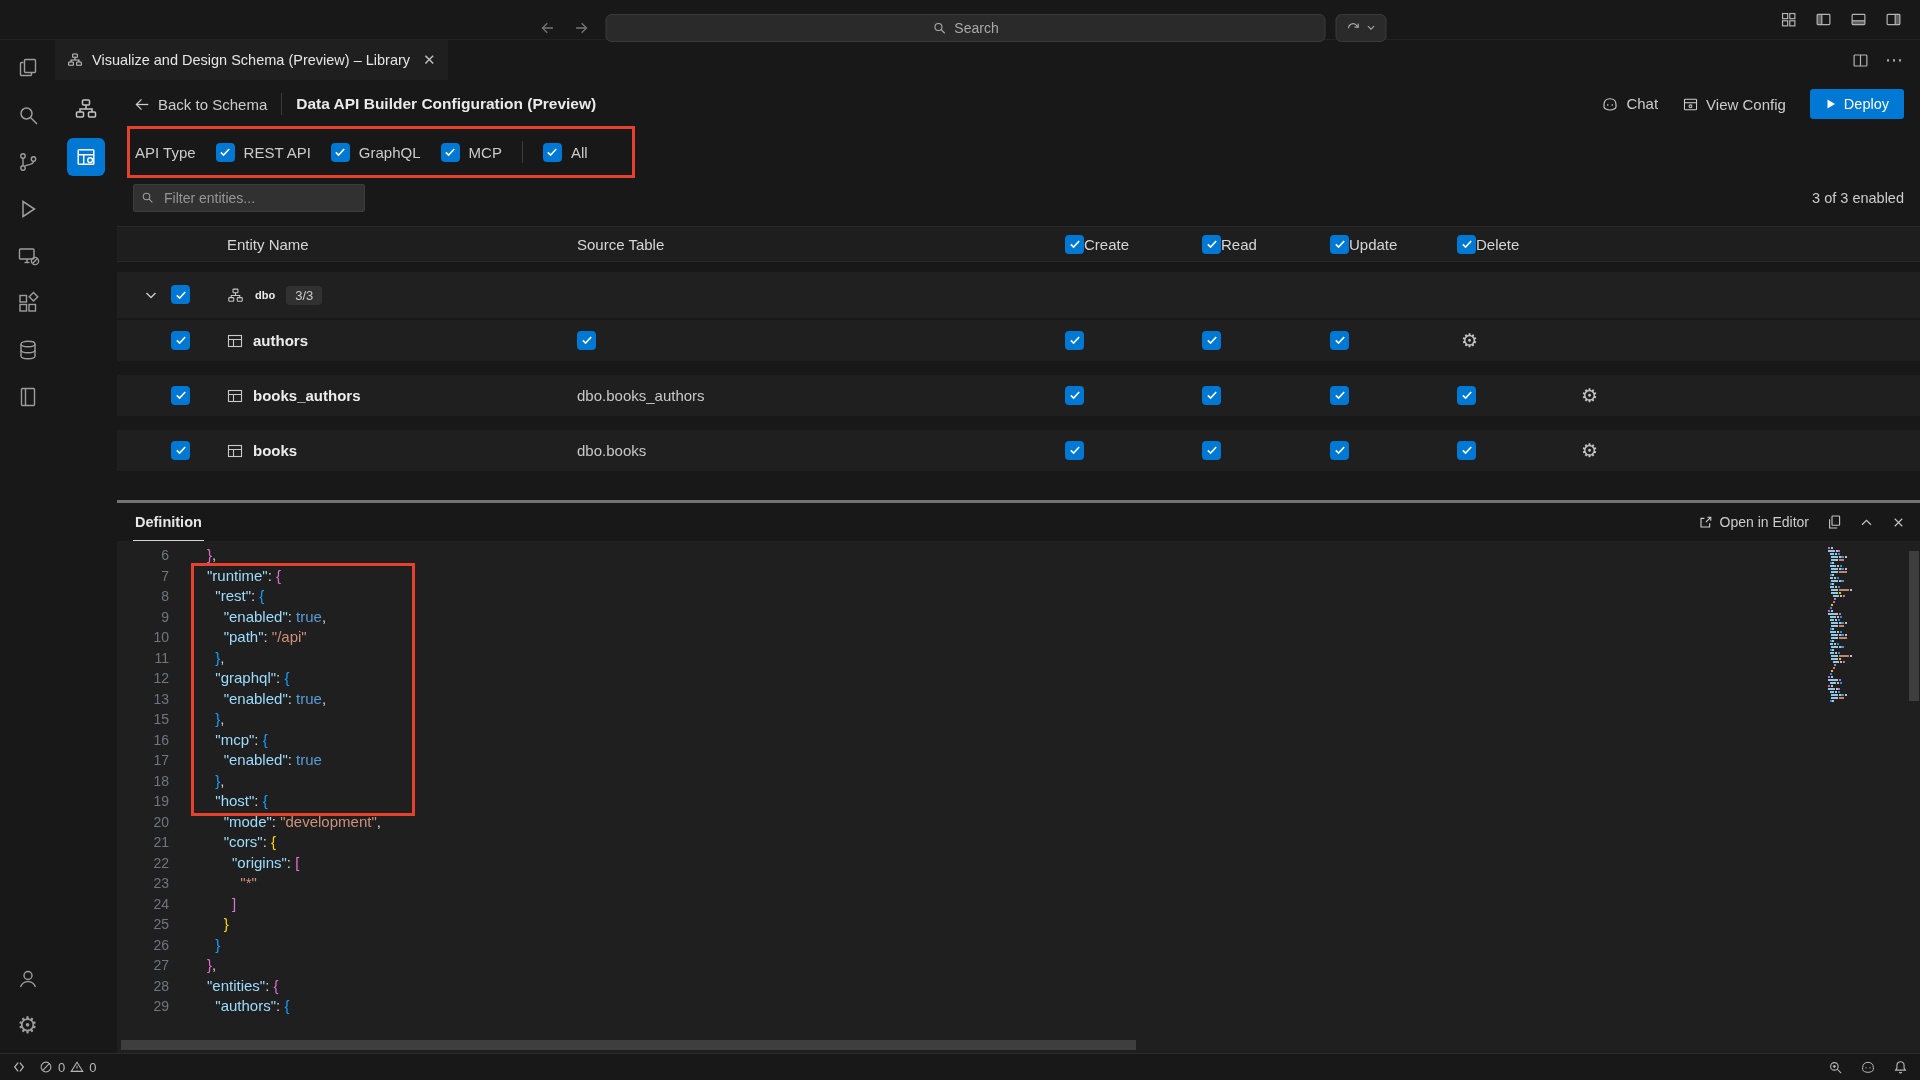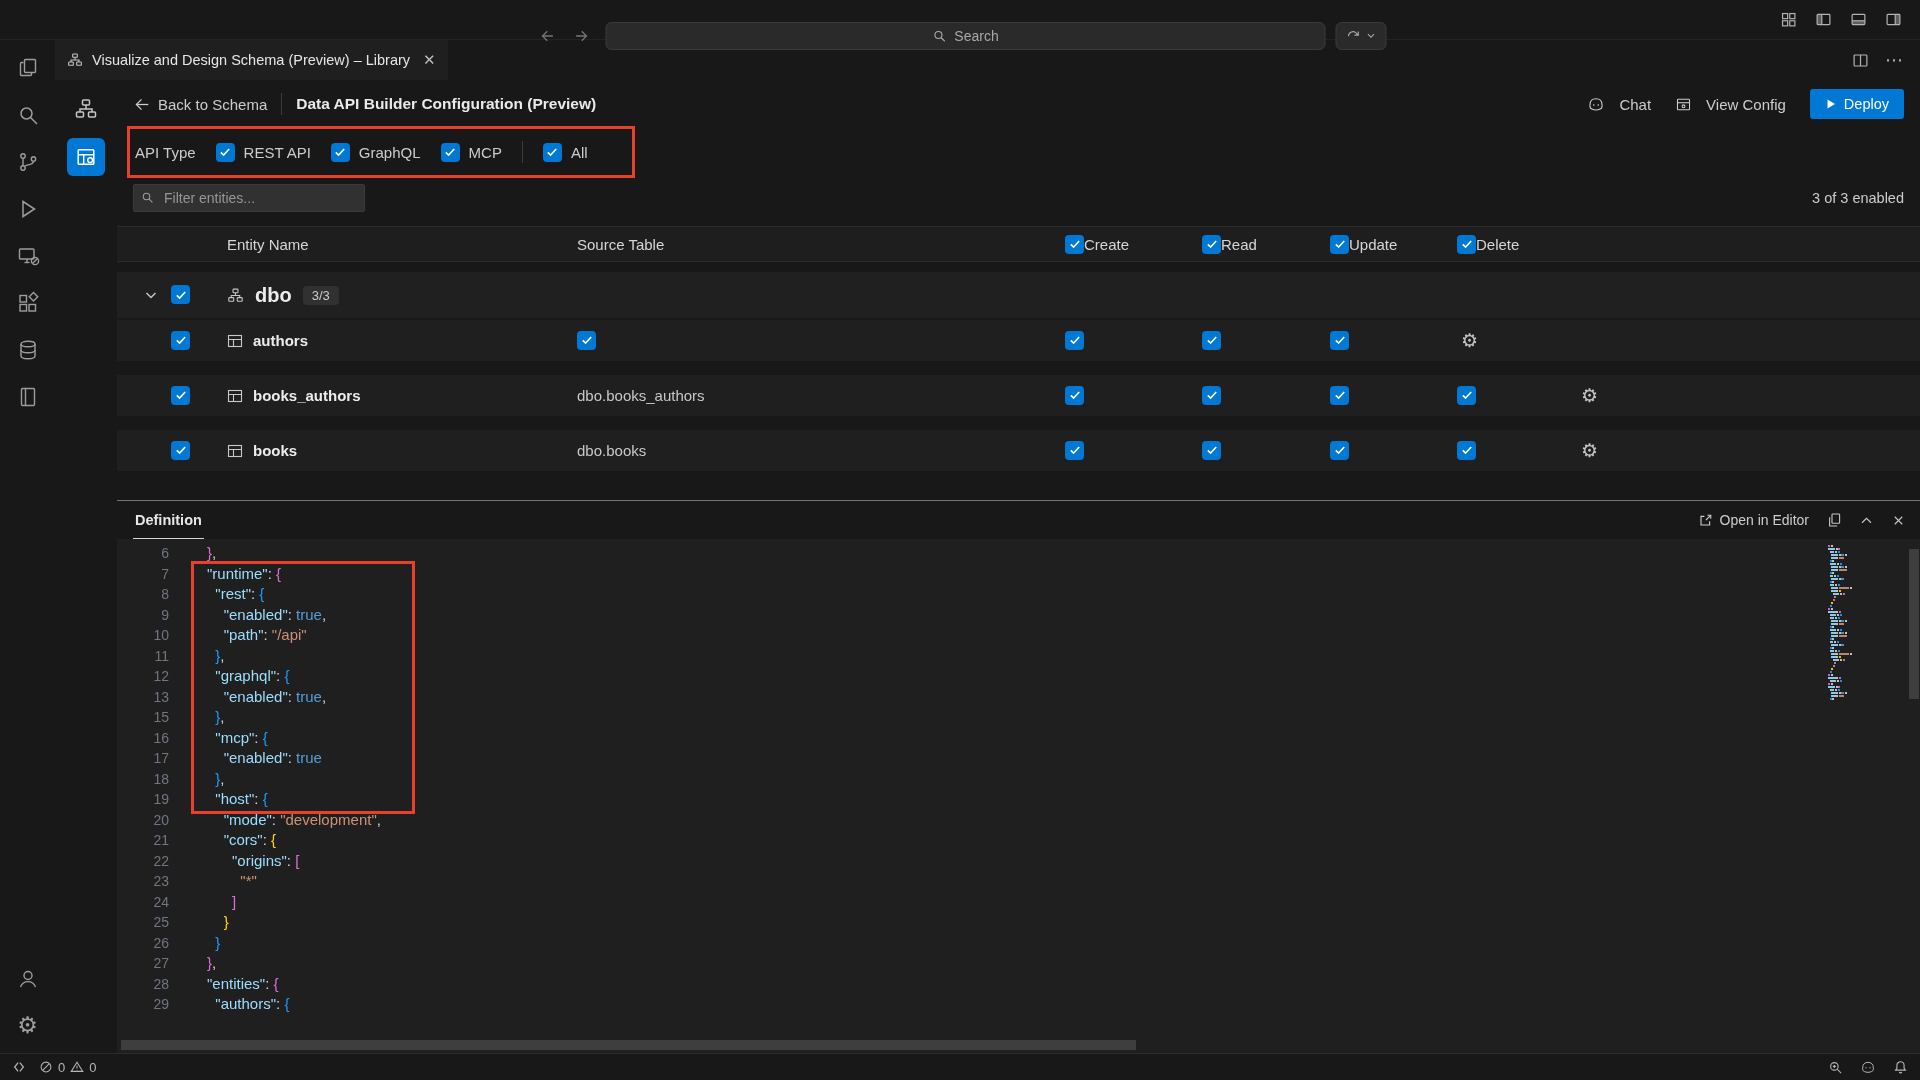--- a/index.html
+++ b/index.html
@@ -3,21 +3,21 @@
 <meta charset="utf-8">
 <title>Data API Builder Configuration</title>
 <style>
   *{margin:0;padding:0;box-sizing:border-box;font-family:"Liberation Sans",sans-serif}
   html,body{width:1920px;height:1080px;background:#181818;color:#ccc;overflow:hidden;font-size:15px}
   svg{display:block}
   .app{display:flex;flex-direction:column;height:100%}
 
   
   .titlebar{flex:0 0 40px;display:flex;align-items:center;position:relative;background:#181818;border-bottom:1px solid #232323}
-  .tb-center{position:absolute;left:50%;top:16px;height:100%;transform:translateX(-50%);display:flex;align-items:center;gap:10px}
+  .tb-center{position:absolute;left:50%;top:8px;height:100%;transform:translateX(-50%);display:flex;align-items:center;gap:10px}
   .nav-arrow{width:26px;height:26px;display:flex;align-items:center;justify-content:center;color:#767676}
   .cmd-center{width:720px;height:28px;background:#2a2a2a;border:1px solid #3a3a3a;border-radius:6px;display:flex;align-items:center;justify-content:center;gap:8px;color:#a9a9a9;font-size:14px}
   .mode-btn{height:28px;padding:0 9px;background:#2a2a2a;border:1px solid #3a3a3a;border-radius:6px;display:flex;align-items:center;gap:5px;color:#a9a9a9}
   .tb-right{margin-left:auto;display:flex;align-items:center;gap:18px;padding-right:18px;color:#b3b3b3}
 
   
   .main-row{flex:1;display:flex;min-height:0}
   .activitybar{flex:0 0 55px;display:flex;flex-direction:column;align-items:center;padding-top:4px;background:#181818}
   .ab-item{width:55px;height:47px;display:flex;align-items:center;justify-content:center;color:#9d9d9d}
   .ab-bottom{margin-top:auto;display:flex;flex-direction:column;align-items:center;padding-bottom:4px}
@@ -35,21 +35,21 @@
   .ss-item.active{background:#0078d4;color:#fff}
 
   .main{flex:1;display:flex;flex-direction:column;min-width:0;position:relative;background:#181818}
 
   
   .cfg-toolbar{height:48px;display:flex;align-items:center;padding:0 16px;gap:14px}
   .back-link{display:flex;align-items:center;gap:8px;color:#ccc}
   .vdiv{width:1px;height:22px;background:#3c3c3c;display:inline-block}
   .cfg-title{font-weight:700;color:#eaeaea;font-size:15.5px}
   .cfg-actions{margin-left:auto;display:flex;align-items:center;gap:24px}
-  .action-link{display:flex;align-items:center;gap:14px;color:#ccc}
+  .action-link{display:flex;align-items:flex-start;gap:7px;color:#ccc}
   .deploy-btn{display:flex;align-items:center;gap:7px;background:#0078d4;color:#fff;border:none;border-radius:3px;height:30px;padding:0 15px;font-size:14.5px;cursor:pointer}
 
   
   .api-row{height:48px;display:flex;align-items:center;gap:20px;padding:0 16px 0 18px}
   .api-opt{display:flex;align-items:center;gap:9px;color:#ccc}
   .api-annotation{position:absolute;left:10px;top:46px;width:508px;height:52px;border:3px solid #e5412d;pointer-events:none;z-index:4}
 
   
   .filter-row{height:44px;display:flex;align-items:center;padding:0 16px}
   .filter-box{position:relative;width:232px}
@@ -59,35 +59,35 @@
   .enabled-status{margin-left:auto;color:#ccc;font-size:14.5px}
 
   
   .t-grid{display:grid;grid-template-columns:36px 48px 360px 488px 137px 128px 127px 120px 1fr;align-items:center;padding-left:16px}
   .t-head{height:36px;background:#1e1e1e;border-top:1px solid #2a2a2a;border-bottom:1px solid #2a2a2a;margin-top:6px;color:#d6d6d6}
   .th-name{padding-left:10px}
   .op-head{display:flex;align-items:center;gap:0}
   .group-row{height:46px;background:#202020;margin-top:10px}
   .chev-cell{display:flex;justify-content:center;color:#c5c5c5}
   .group-name{display:flex;align-items:center;gap:11px;padding-left:10px;grid-column:3 / span 7}
-  .g-name{font-weight:700;color:#ececec;font-size:20px}
+  .g-name{font-weight:700;color:#ececec;font-size:11px}
   .badge{background:#313131;border-radius:4px;padding:2px 9px;font-size:13px;color:#ccc}
   .rows{margin-top:2px;display:flex;flex-direction:column;gap:14px}
   .t-row{height:41px;background:#1f1f1f}
   .cell-name{display:flex;align-items:center;gap:10px;padding-left:10px}
   .ename{font-weight:700;color:#ececec}
   .cell-src{color:#c8c8c8}
   .cell-gear{padding-left:4px}
   .gear{font-size:19px;line-height:1;color:#c5c5c5}
   .pl2{padding-left:2px}
   .cb{width:19px;height:19px;border-radius:4px;background:#0078d4;display:inline-flex;align-items:center;justify-content:center;flex:0 0 19px}
   .cb:not(.on){background:transparent;border:1px solid #6b6b6b}
 
   
-  .def{height:553px;margin-top:auto;border-top:1px solid #737373;display:flex;flex-direction:column;background:#181818}
+  .def{height:553px;margin-top:auto;border-top:3px solid #737373;display:flex;flex-direction:column;background:#181818}
   .def-head{flex:0 0 38px;display:flex;align-items:stretch;padding:0 14px 0 16px}
   .def-title{display:flex;align-items:center;color:#e7e7e7;font-weight:600;font-size:14.5px;border-bottom:1px solid #d4d4d4;padding:0 2px}
   .def-actions{margin-left:auto;display:flex;align-items:center;gap:17px;color:#c5c5c5}
   .open-editor{display:flex;align-items:center;gap:7px;font-size:14px;color:#ccc}
   .code{flex:1;position:relative;background:#1f1f1f;overflow:hidden;font-family:"DejaVu Sans Mono",monospace;font-size:15px;padding-top:4px}
   .cl{display:flex;height:20.5px;line-height:20.5px}
   .ln{flex:0 0 52px;text-align:right;color:#6e7681;font-size:14px}
   .lc{padding-left:38px;white-space:pre}
   .tk-w{color:#d4d4d4}.tk-k{color:#9cdcfe}.tk-s{color:#ce9178}.tk-kw{color:#569cd6}
   .tk-b1{color:#ffd700}.tk-b2{color:#da70d6}.tk-b3{color:#179fff}

